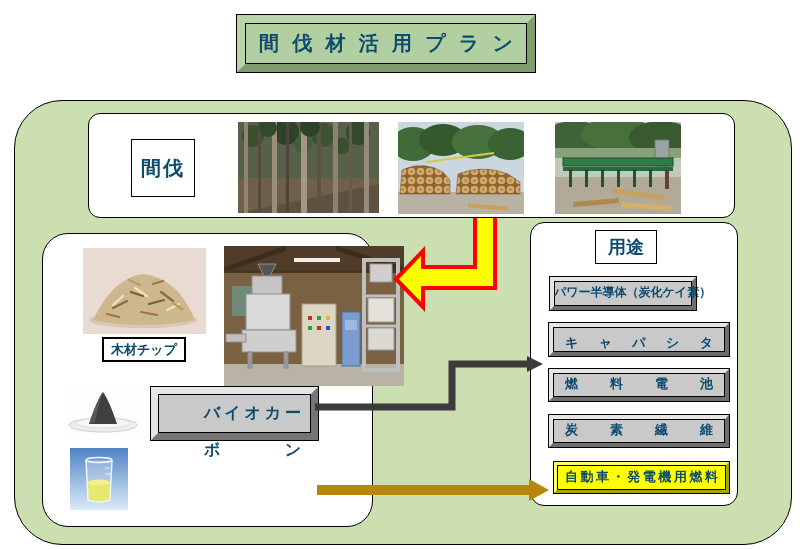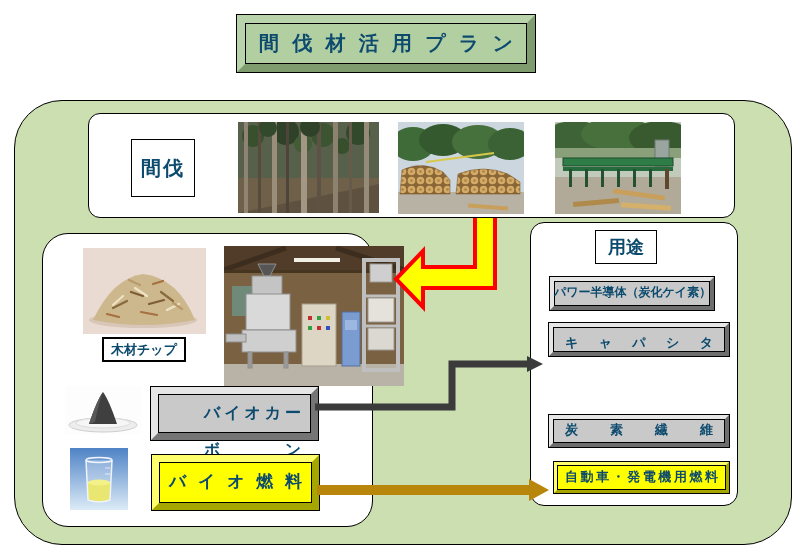--- a/index.html
+++ b/index.html
@@ -186,38 +186,38 @@
       </defs>
       <rect width="58" height="62" fill="url(#bkg)"></rect>
       <path d="M17.5,34 L18,52 Q29,56 40,52 L40.5,34 Q29,38 17.5,34 Z" fill="#e2de42"></path>
       <ellipse cx="29" cy="34.5" rx="11.5" ry="3" fill="#efec62"></ellipse>
       <path d="M16,12 L18,52 Q29,56 40,52 L42,12" fill="rgba(255,255,255,0.25)" stroke="#eef4fa" stroke-width="1.5"></path>
       <ellipse cx="29" cy="12" rx="13" ry="2.5" fill="none" stroke="#f2f6fa" stroke-width="1.5"></ellipse>
       <line x1="35" y1="20" x2="40" y2="20" stroke="#ffffff" opacity="0.7"></line>
       <line x1="35" y1="26" x2="40" y2="26" stroke="#ffffff" opacity="0.7"></line>
     </svg>
 
-    <div class="abs bevel bevel-yellow-big" style="left:109px;top:221px;width:167px;height:55px;">
-      <div class="jp justify" style="font-size:17px;line-height:39px;padding:0 10px;">バイオ燃料</div>
-    </div>
   </div>
 
   <div class="abs round-panel" style="left:530px;top:222px;width:208px;height:284px;border-radius:14px;">
     <div class="abs white-box" style="left:64px;top:7px;width:62px;height:34px;text-align:center;">
       <span class="jp" style="font-size:18px;line-height:32px;">用途</span>
     </div>
 
-    <div class="abs bevel bevel-gray" style="left:19px;top:54px;width:164px;height:33px;text-align:center;">
+    <div class="abs bevel bevel-gray" style="left:19px;top:54px;width:146px;height:33px;text-align:center;">
       <span class="jp" style="font-size:12px;line-height:23px;">パワー半導体（炭化ケイ素）</span>
     </div>
 
     <div class="abs bevel bevel-gray" style="left:18px;top:100px;width:180px;height:33px;">
       <div class="jp justify" style="font-size:13px;line-height:23px;padding:4px 12px;">キャパシタ</div>
     </div>
 
+    <div class="abs bevel bevel-gray" style="left:18px;top:146px;width:180px;height:32px;">
+      <div class="jp justify" style="font-size:13px;line-height:22px;padding:0 12px;">燃料電池</div>
+    </div>
 
     <div class="abs bevel bevel-yellow" style="left:23px;top:239px;width:175px;height:31px;">
       <div class="jp justify" style="font-size:13px;line-height:23px;padding:0 8px;">自動車・発電機用燃料</div>
     </div>
 
     <div class="abs bevel bevel-gray" style="left:18px;top:192px;width:180px;height:32px;">
       <div class="jp justify" style="font-size:13px;line-height:22px;padding:0 12px;">炭素繊維</div>
     </div>
   </div>
 

